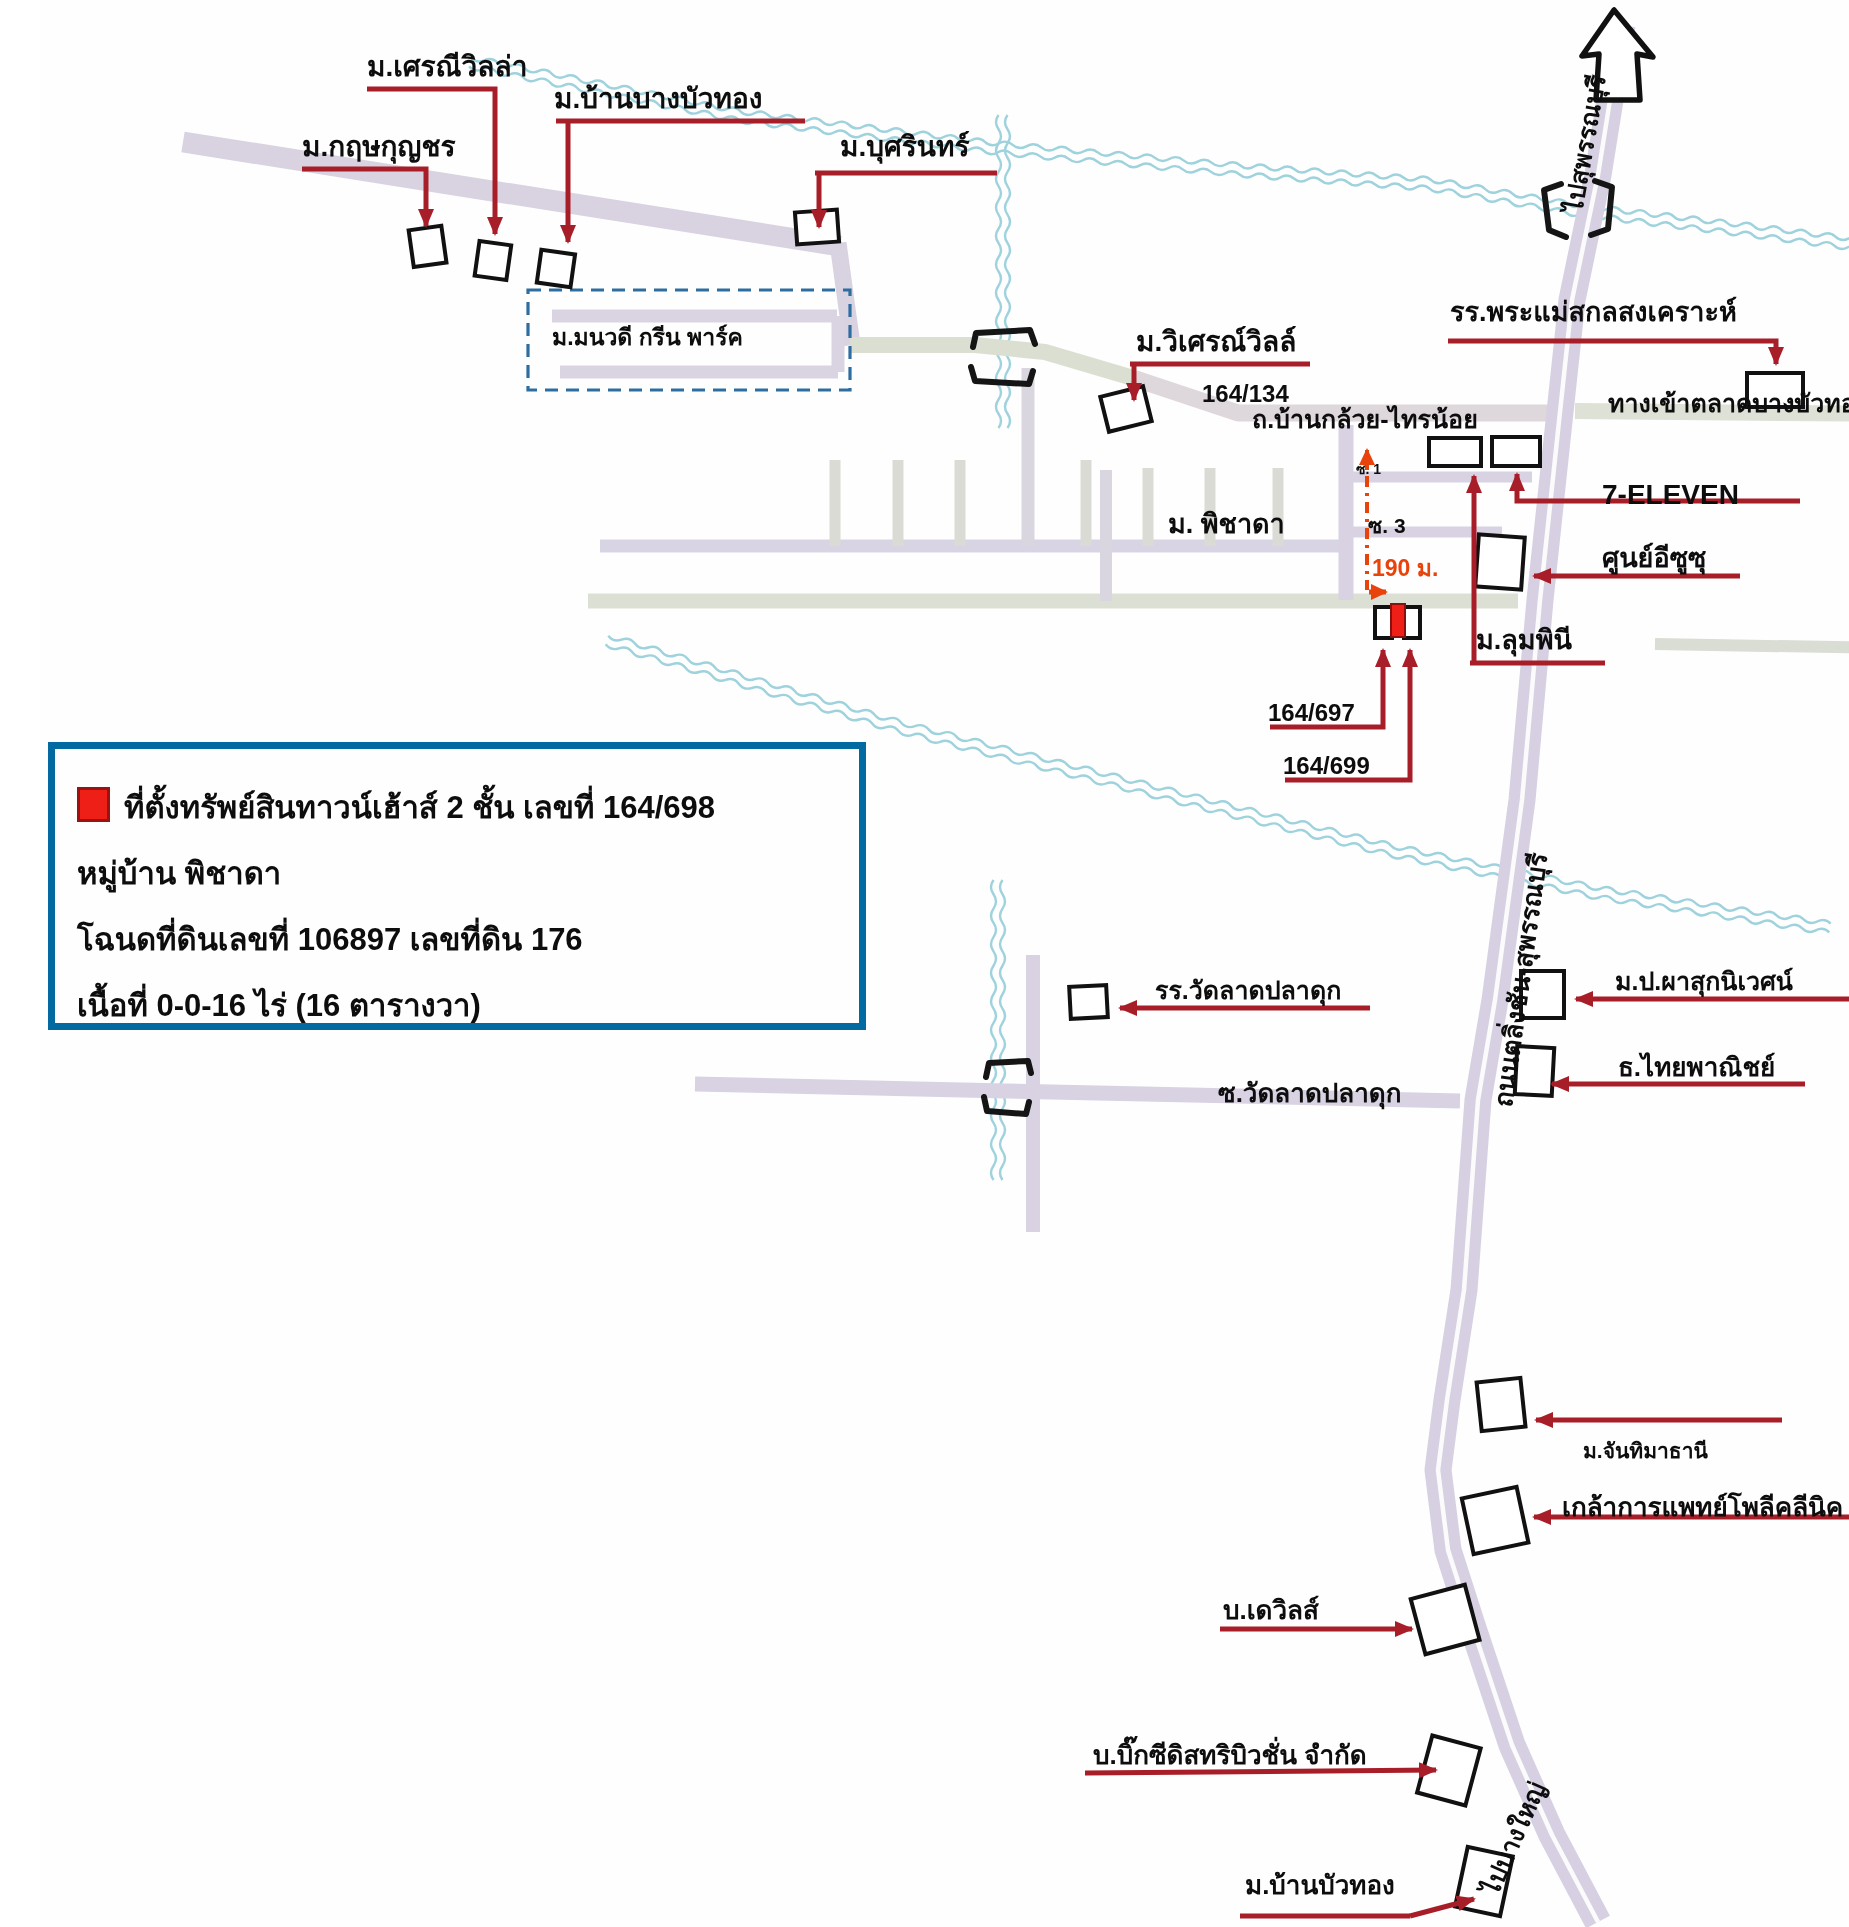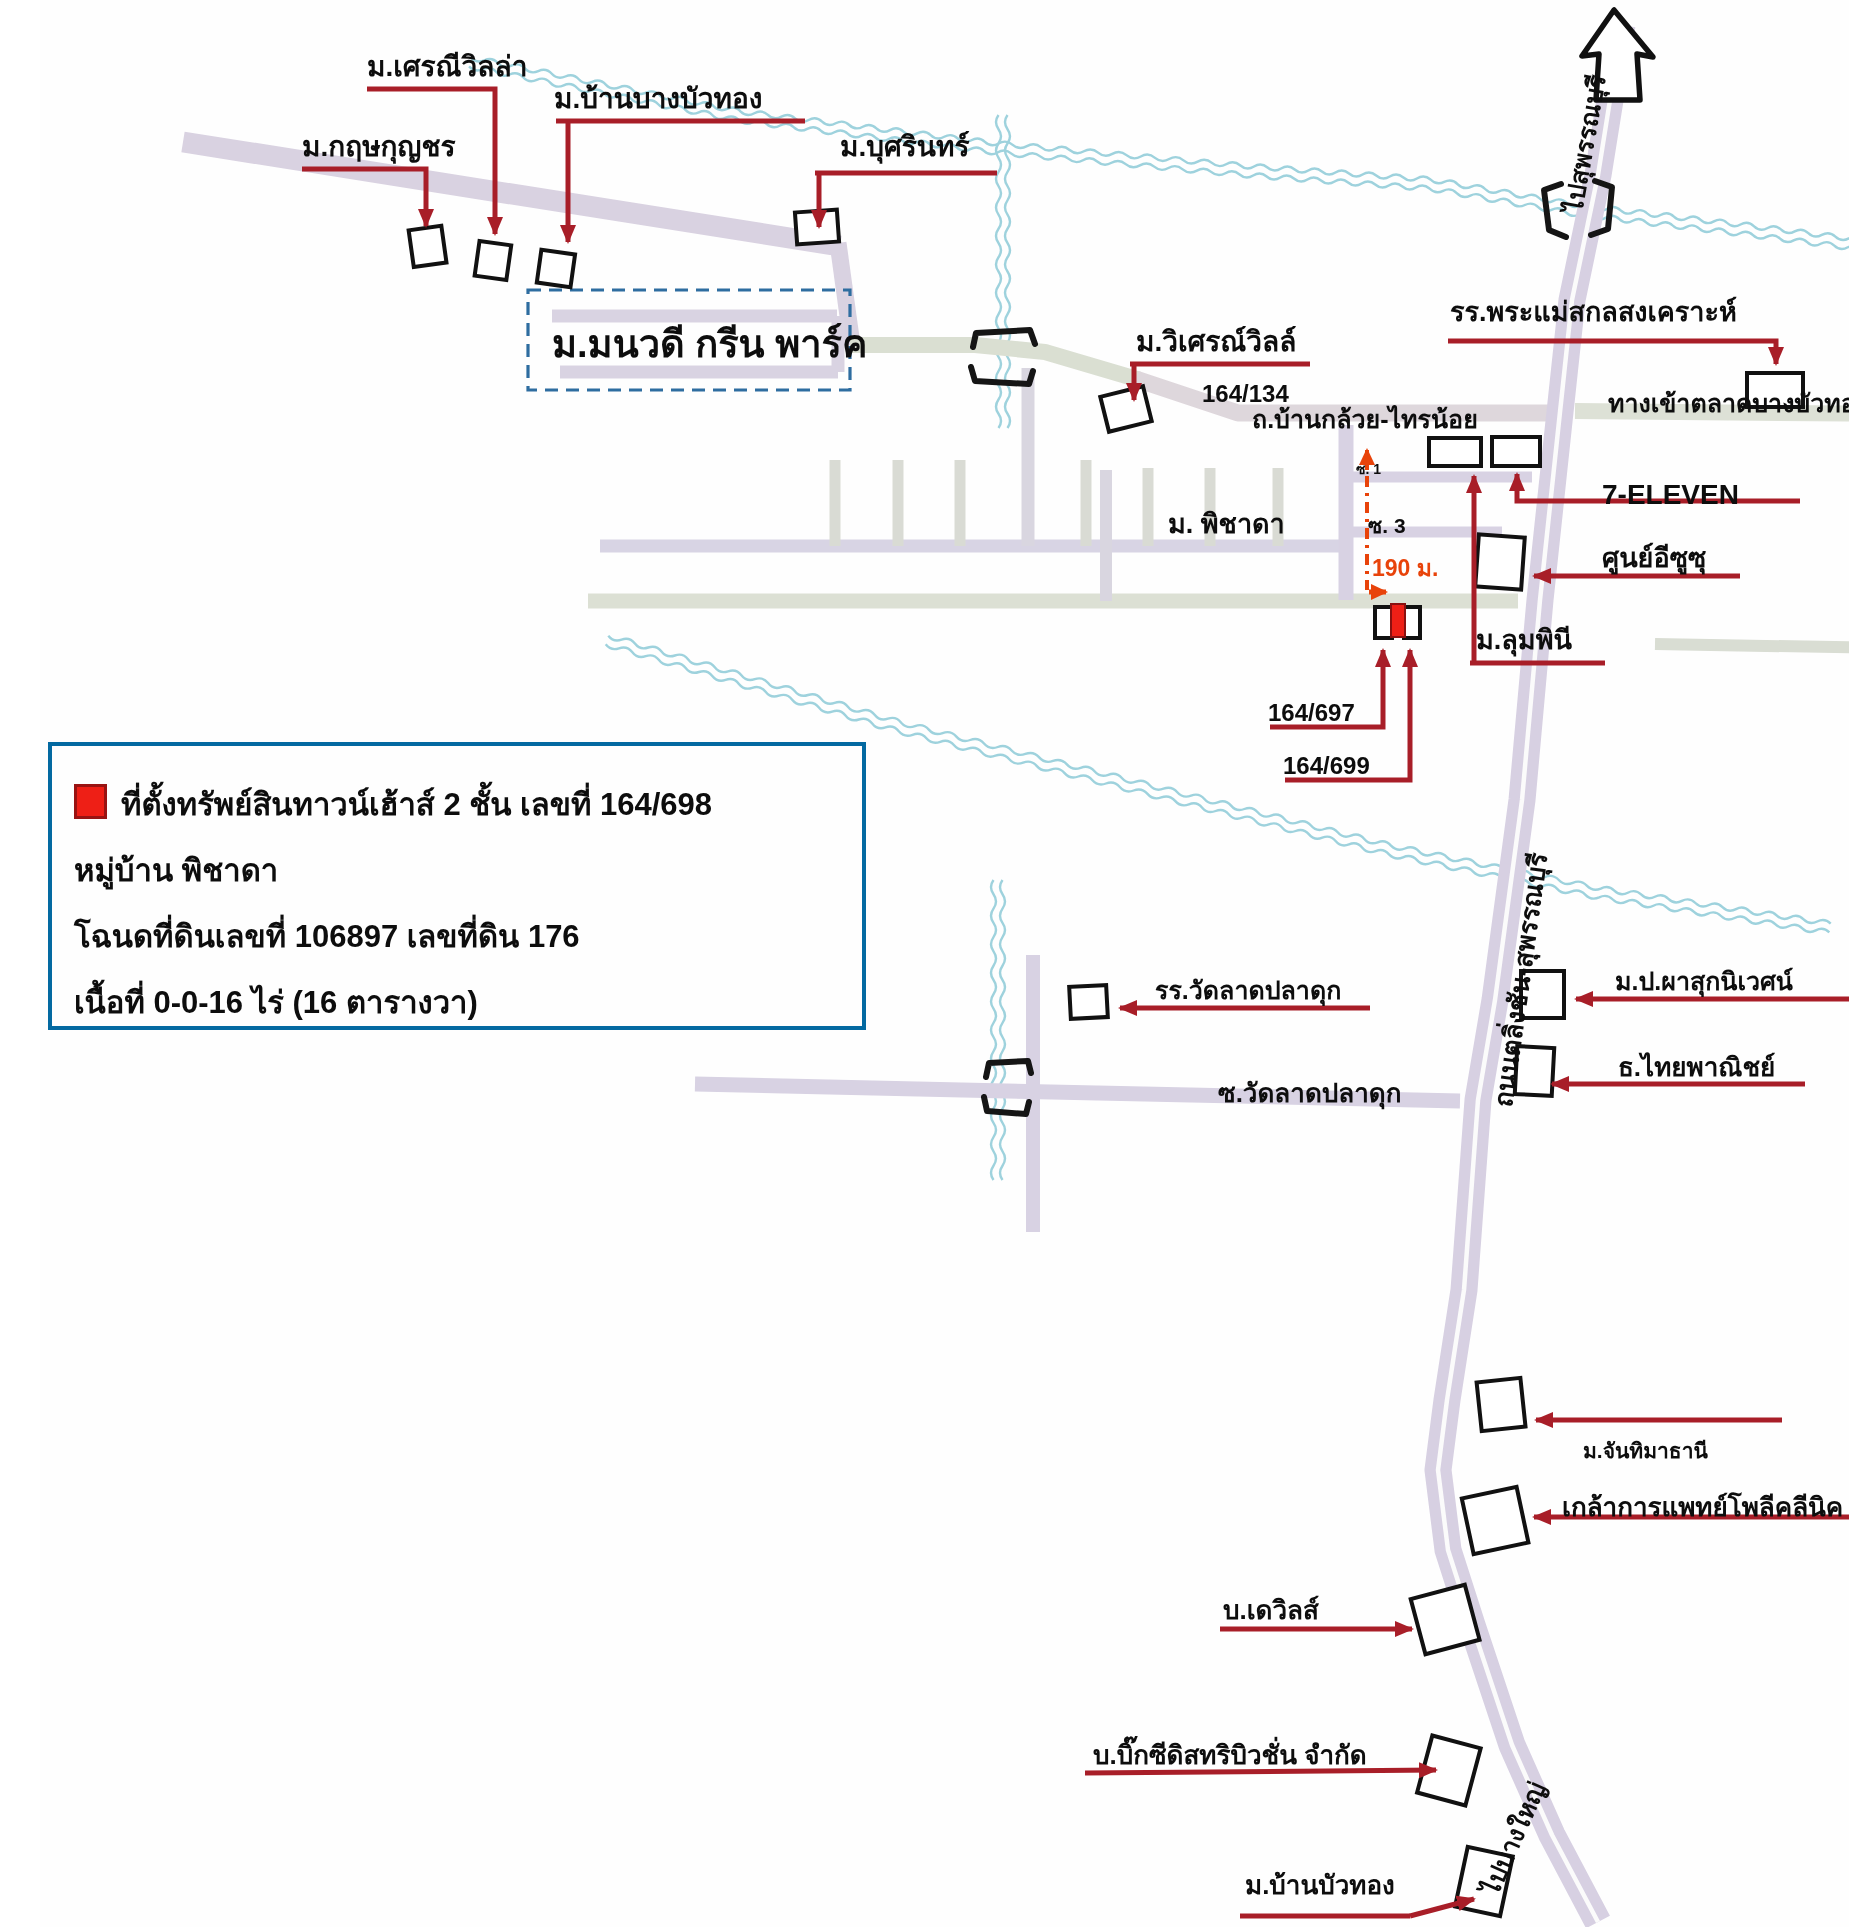--- a/index.html
+++ b/index.html
@@ -2,21 +2,21 @@
 <html><head>
 <meta charset="utf-8">
 <style>
   html,body{margin:0;padding:0;background:#ffffff;}
   #map{position:relative;width:1849px;height:1927px;background:#fefefe;overflow:hidden;
        font-family:"Liberation Sans", sans-serif;margin-left:40px;}
   #vec{position:absolute;left:0;top:0;}
   .lbl{position:absolute;color:#0d0d0d;font-weight:700;white-space:nowrap;line-height:1.05;}
   .red{color:#e8430a;}
   .rot{transform-origin:0 0;}
-  #legend{position:absolute;left:8px;top:742px;width:818px;height:288px;border:4px solid #0369a1;
+  #legend{position:absolute;left:8px;top:742px;width:818px;height:288px;border:7px solid #0369a1;
           background:#fefefe;box-sizing:border-box;padding:26px 11px 0 22px;}
   #legend .line{font-size:31px;font-weight:700;color:#0d0d0d;line-height:66px;white-space:nowrap;}
   #legend .sw{display:inline-block;width:27px;height:29px;background:#ee1f16;border:3px solid #991312;
               vertical-align:-4px;margin-right:14px;}
 </style>
 </head>
 <body>
 
 <div id="map">
 
@@ -140,21 +140,21 @@
       <path d="M1327 450 L1327 590" stroke-width="4" stroke-dasharray="11 6 3 6"></path>
       <path d="M1327 468 L1327 450" stroke-width="4" marker-end="url(#arrO)"></path>
       <path d="M1329 592 L1346 592" stroke-width="5" marker-end="url(#arrO)"></path>
     </g>
   </svg>
 
   <div class="lbl" style="left:327px;top:52px;font-size:28px">ม.เศรณีวิลล่า</div>
   <div class="lbl" style="left:262px;top:132px;font-size:28px">ม.กฤษกุญชร</div>
   <div class="lbl" style="left:514px;top:84px;font-size:28px">ม.บ้านบางบัวทอง</div>
   <div class="lbl" style="left:800px;top:132px;font-size:28px">ม.บุศรินทร์</div>
-  <div class="lbl" style="left:512px;top:325px;font-size:38px">ม.มนวดี กรีน พาร์ค</div>
+  <div class="lbl" style="left:512px;top:325px;font-size:23px">ม.มนวดี กรีน พาร์ค</div>
   <div class="lbl" style="left:1096px;top:327px;font-size:28px">ม.วิเศรณ์วิลล์</div>
   <div class="lbl" style="left:1162px;top:381px;font-size:24px">164/134</div>
   <div class="lbl" style="left:1212px;top:406px;font-size:25px">ถ.บ้านกล้วย-ไทรน้อย</div>
   <div class="lbl" style="left:1410px;top:298px;font-size:27px">รร.พระแม่สกลสงเคราะห์</div>
   <div class="lbl" style="left:1568px;top:390px;font-size:25px">ทางเข้าตลาดบางบัวทอง</div>
   <div class="lbl" style="left:1562px;top:480px;font-size:28px">7-ELEVEN</div>
   <div class="lbl" style="left:1562px;top:544px;font-size:27px">ศูนย์อีซูซุ</div>
   <div class="lbl" style="left:1436px;top:626px;font-size:27px">ม.ลุมพินี</div>
   <div class="lbl" style="left:1128px;top:510px;font-size:27px">ม. พิชาดา</div>
   <div class="lbl" style="left:1316px;top:462px;font-size:14px">ซ. 1</div>

